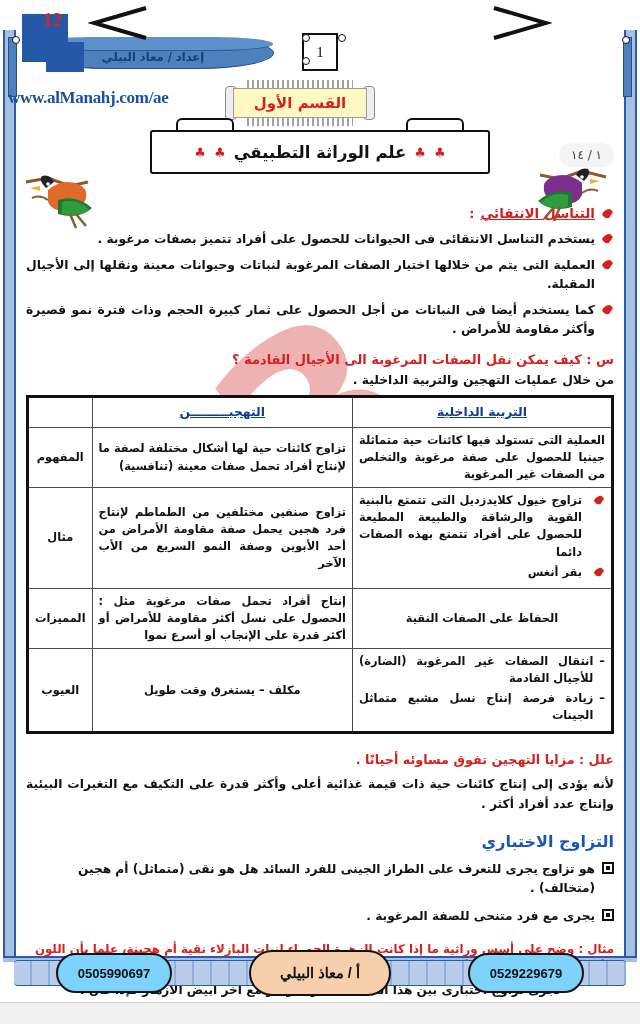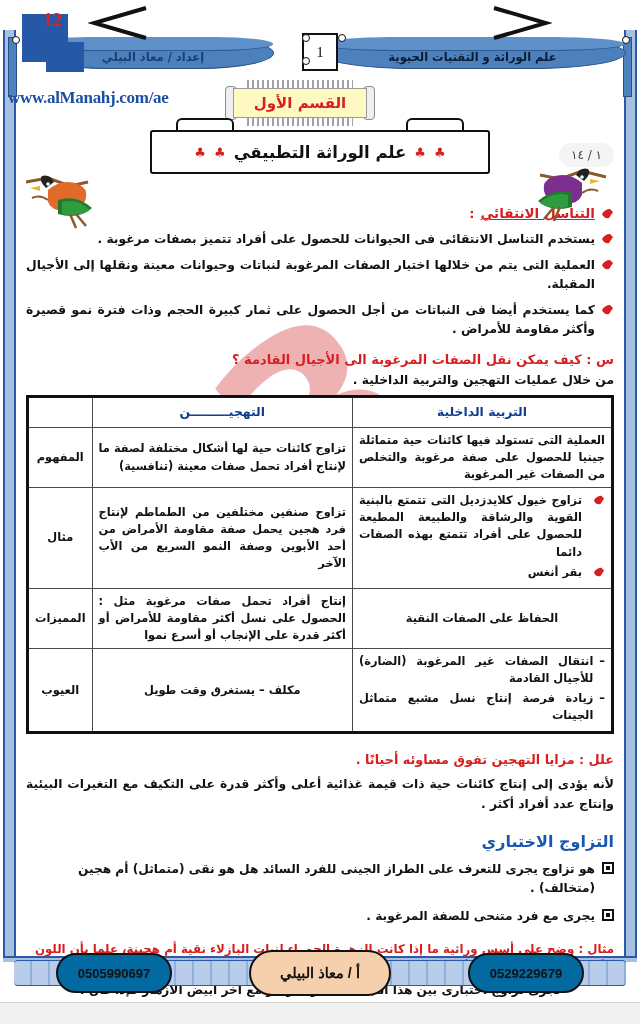--- a/index.html
+++ b/index.html
@@ -372,20 +372,21 @@
     font-size: 11.4px;
     font-weight: bold;
     color: #111;
     line-height: 1.5;
   }
   table.cmp th {
     text-align: center;
     color: #0f3d8c;
     font-size: 12.4px;
     padding: 5px 6px;
+    text-decoration: underline;
   }
   .col-label { width: 58px; text-align: center; color: #0f3d8c; font-size: 12.4px; }
   .col-mid   { width: 46%; text-align: justify; }
   .col-in    { width: 46%; text-align: justify; }
 
   .cell-b {
     display: flex;
     align-items: flex-start;
     gap: 11px;
     margin-bottom: 3px;
@@ -497,21 +498,21 @@
     height: 40px;
     border: 2px solid #111;
     border-radius: 20px;
     display: flex;
     align-items: center;
     justify-content: center;
     font-family: "Liberation Sans", sans-serif;
     font-size: 13px;
     font-weight: bold;
     color: #111;
-    background: #0369a1;
+    background: #7dd3fc;
     z-index: 3;
   }
   .pill.phone-right { right: 56px; width: 116px; }
   .pill.phone-left  { left: 56px;  width: 116px; }
   .pill.name {
     left: 50%;
     transform: translateX(-50%);
     width: 142px;
     height: 46px;
     top: -2px;
@@ -556,23 +557,20 @@
   <div class="frame-bottom"></div>
 
   <div class="corner-block"></div>
   <div class="corner-block-2"></div>
   <div class="corner-num">12</div>
 
   <div class="ribbon-tail-r"></div>
   <div class="ribbon-tail-l"></div>
 
   <div class="ribbon-row">
-    <div class="ribbon ribbon-right">
-      <div class="ribbon-text">علم الوراثة و التقنيات الحيوية</div>
-    </div>
     <div class="ribbon ribbon-left">
       <div class="ribbon-text">إعداد / معاذ البيلي</div>
     </div>
     <div class="page-num-box">1</div>
   </div>
   <div class="pin a"></div>
   <div class="pin b"></div>
   <div class="pin c"></div>
   <div class="pin d"></div>
   <div class="pin e"></div>

